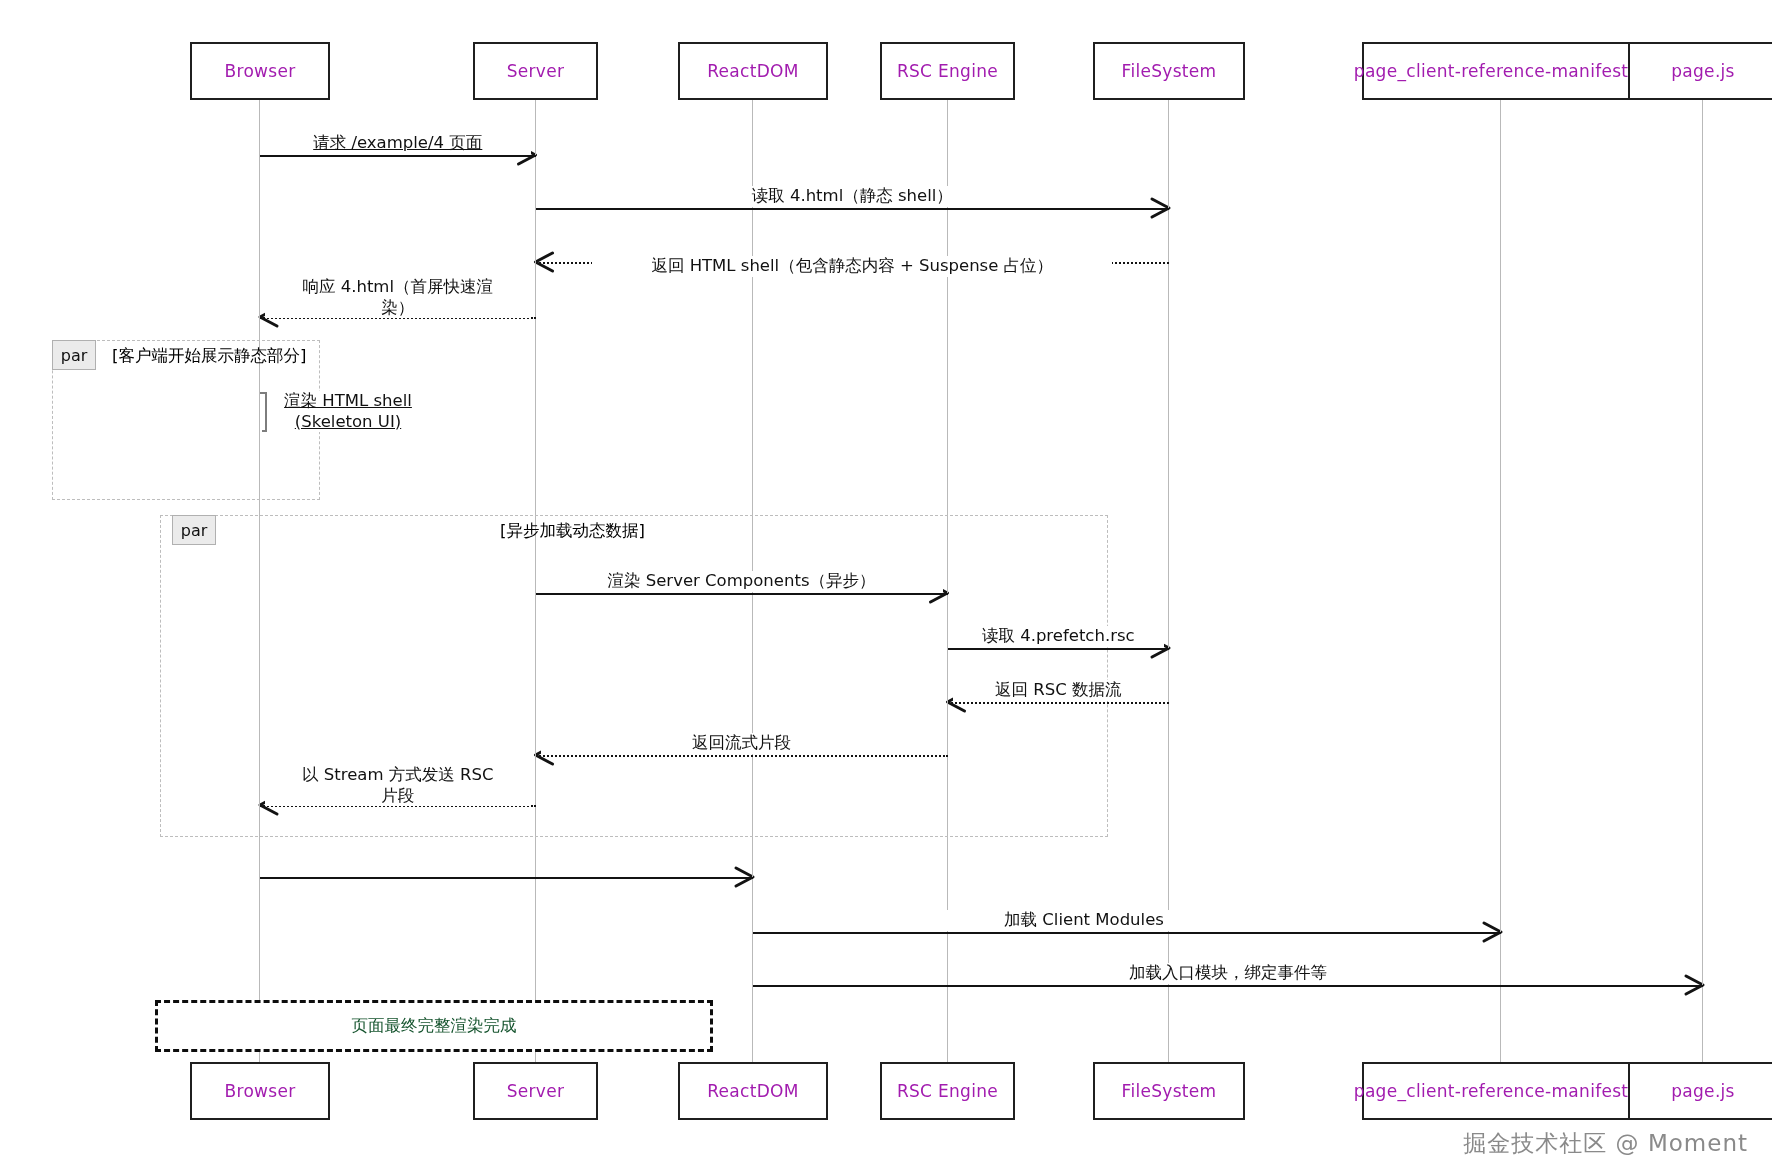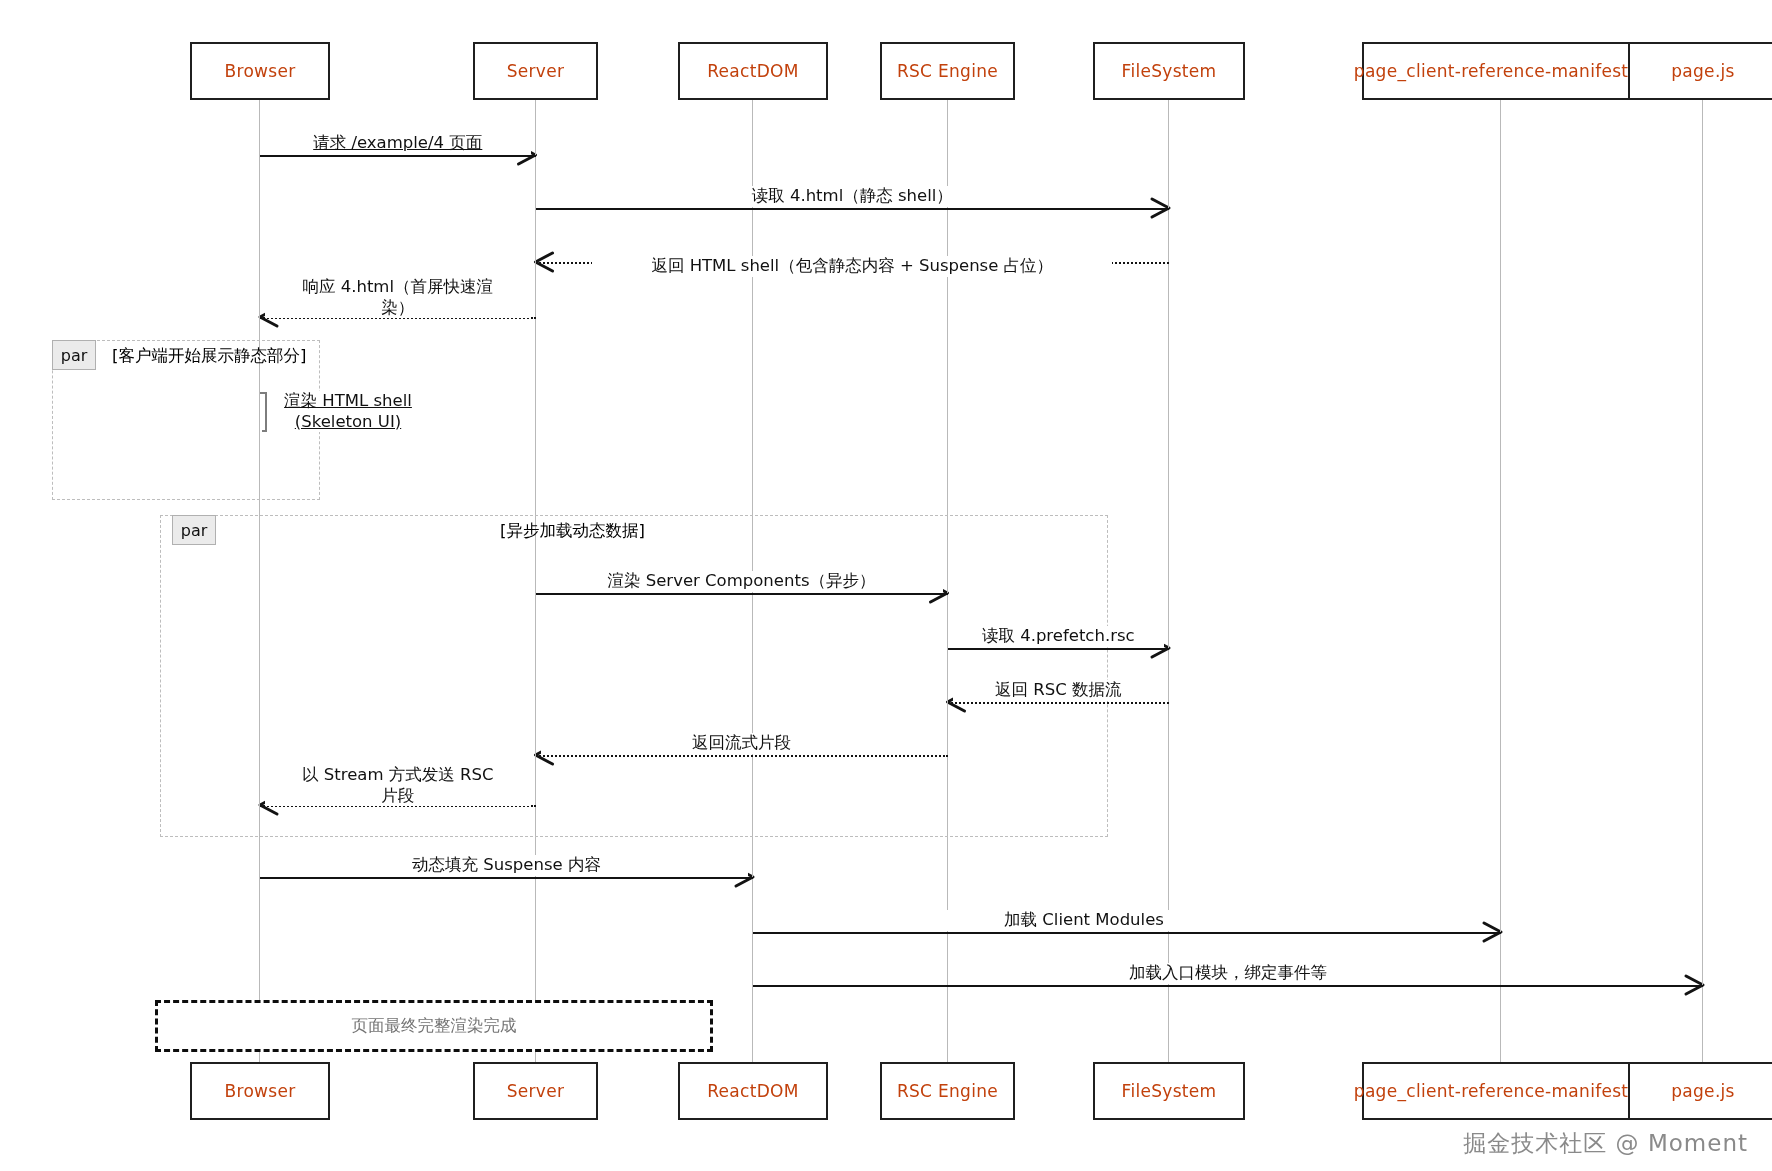--- a/index.html
+++ b/index.html
@@ -13,21 +13,21 @@
   #diagram{position:absolute;left:0;top:0;width:1772px;height:1171px;}
   .lifeline-line{
     position:absolute;width:0;border-left:1.6px solid #b9b9b9;
   }
   .actor-box{
     position:absolute;
     box-sizing:border-box;
     border:2.2px solid #1f1f1f;
     background:#ffffff;
     display:flex;align-items:center;justify-content:center;
-    color:#c2410c;
+    color:#a21caf;
     font-size:17px;
     letter-spacing:.3px;
     white-space:nowrap;
   }
   .msg-label{
     position:absolute;
     color:#111111;
     font-size:16.5px;
     text-align:center;
     line-height:1.25;
@@ -65,21 +65,21 @@
     font-size:16.5px;
     text-align:center;
     white-space:nowrap;
   }
   .note-box{
     position:absolute;
     box-sizing:border-box;
     border:3px dashed #0d0d0d;
     background:#ffffff;
     display:flex;align-items:center;justify-content:center;
-    color:#737373;
+    color:#14532d;
     font-size:16.5px;
   }
   .watermark{
     position:absolute;
     right:24px;bottom:12px;
     color:#8a8a8a;
     font-size:23px;
     letter-spacing:1px;
     white-space:nowrap;
   }
@@ -175,21 +175,20 @@
     <div class="msg-line" style="left: 947.5px; top: 648px; width: 221.5px;"></div>
     <div class="msg-label" style="left: 952.5px; width: 211.5px; top: 626px;">读取 4.prefetch.rsc</div>
     <div class="msg-line dotted" style="left: 947.5px; top: 702px; width: 221.5px;"></div>
     <div class="msg-label" style="left: 952.5px; width: 211.5px; top: 680px;">返回 RSC 数据流</div>
     <div class="msg-line dotted" style="left: 535.5px; top: 755px; width: 412px;"></div>
     <div class="msg-label" style="left: 540.5px; width: 402px; top: 733px;">返回流式片段</div>
     <div class="msg-line dotted" style="left: 260px; top: 805px; width: 275.5px;"></div>
     <div class="msg-label" style="left: 265px; width: 265.5px; top: 765px;">以 Stream 方式发送 RSC
 片段</div>
     <div class="msg-line" style="left: 260px; top: 877px; width: 493px;"></div>
-    <div class="msg-label" style="left: 265px; width: 483px; top: 855px;">动态填充 Suspense 内容</div>
     <div class="msg-line" style="left: 753px; top: 932px; width: 748px;"></div>
     <div class="msg-label" style="left: 824px; width: 520px; top: 910px;">加载 Client Modules</div>
     <div class="msg-line" style="left: 753px; top: 985px; width: 950px;"></div>
     <div class="msg-label" style="left: 968px; width: 520px; top: 963px;">加载入口模块，绑定事件等</div>
     <div class="note-box" style="left: 155px; top: 1000px; width: 558px; height: 52px;">
       <span>页面最终完整渲染完成</span>
     </div>
   </div>
 <div class="watermark">掘金技术社区 @ Moment</div>
 

